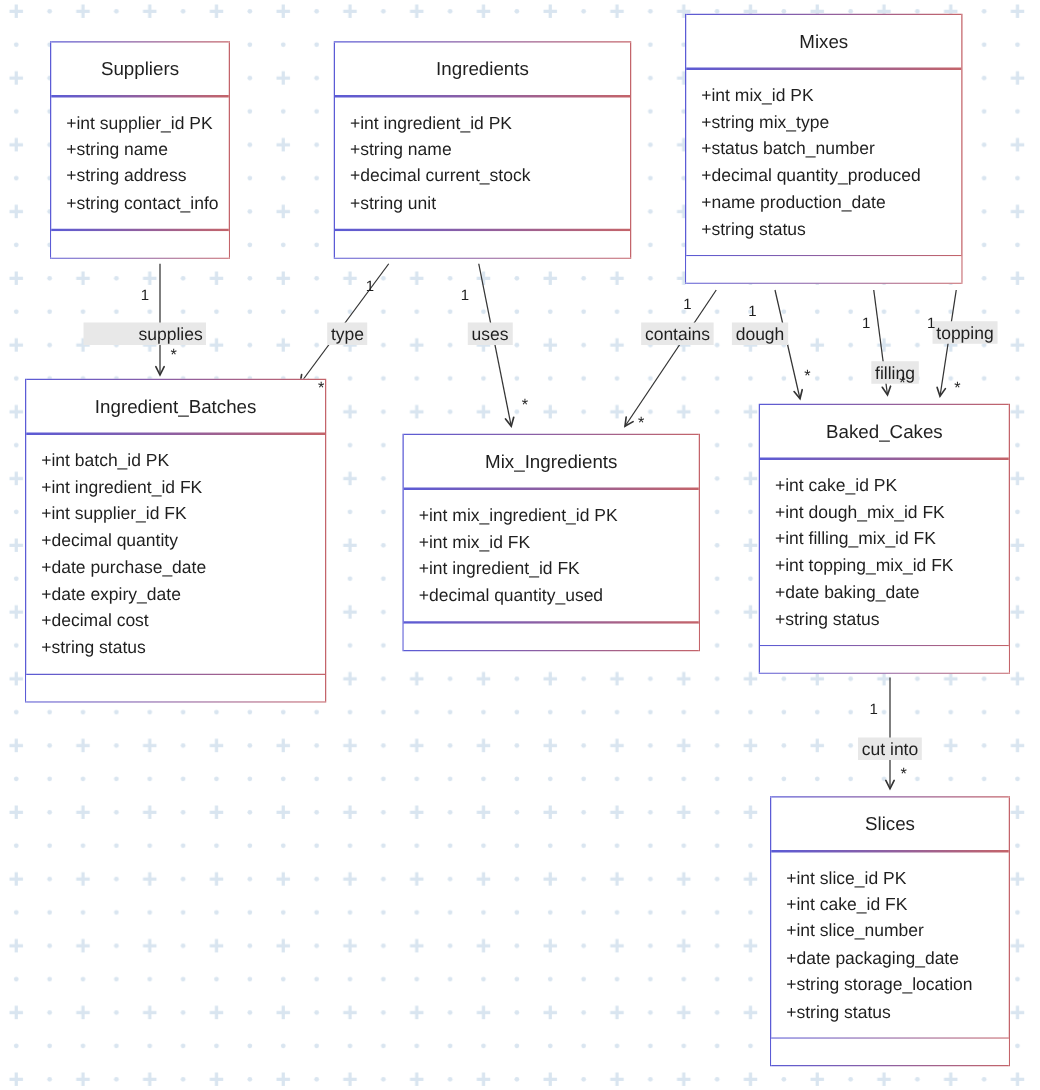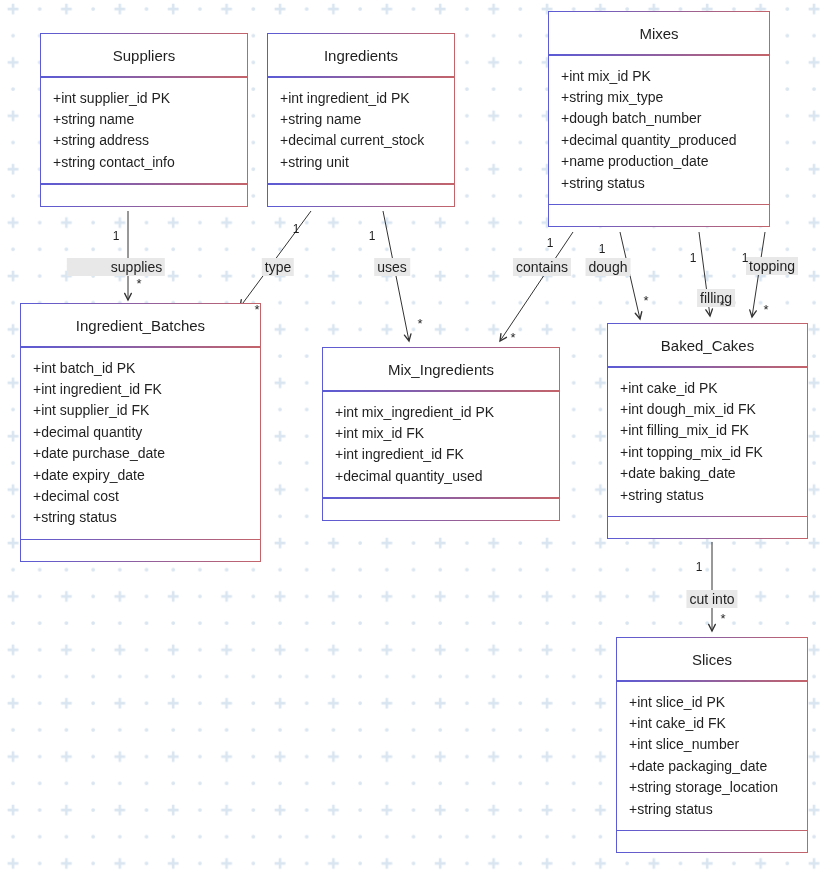--- a/index.html
+++ b/index.html
@@ -57,51 +57,51 @@
   <svg id="edges" width="832" height="872">
       <line x1="128" y1="211" x2="128" y2="300" stroke="#333333" stroke-width="1" marker-end="url(#arrowV)"></line>
       <line x1="311" y1="211" x2="240" y2="307" stroke="#333333" stroke-width="1" marker-end="url(#arrowV)"></line>
       <line x1="383" y1="211" x2="409" y2="341" stroke="#333333" stroke-width="1" marker-end="url(#arrowV)"></line>
       <line x1="573" y1="232" x2="500" y2="341" stroke="#333333" stroke-width="1" marker-end="url(#arrowV)"></line>
       <line x1="620" y1="232" x2="640" y2="319" stroke="#333333" stroke-width="1" marker-end="url(#arrowV)"></line>
       <line x1="699" y1="232" x2="710" y2="316" stroke="#333333" stroke-width="1" marker-end="url(#arrowV)"></line>
       <line x1="765" y1="232" x2="752" y2="317" stroke="#333333" stroke-width="1" marker-end="url(#arrowV)"></line>
       <line x1="712" y1="542" x2="712" y2="631" stroke="#333333" stroke-width="1" marker-end="url(#arrowV)"></line>
     </svg>
-<div class="entity" style="left: 40px; top: 33px; width: 208px;">
+<div class="entity" style="left: 40px; top: 33px; width: 144px;">
       <div class="entity-title">Suppliers</div>
       <div class="divider"></div>
       <div class="entity-attrs">
         <div class="attr-row">+int supplier_id PK</div>
         <div class="attr-row">+string name</div>
         <div class="attr-row">+string address</div>
         <div class="attr-row">+string contact_info</div>
       </div>
       <div class="divider"></div>
       <div class="entity-footer"></div>
     </div>
-    <div class="entity" style="left: 267px; top: 33px; width: 188px;">
+    <div class="entity" style="left: 267px; top: 33px; width: 238px;">
       <div class="entity-title">Ingredients</div>
       <div class="divider"></div>
       <div class="entity-attrs">
         <div class="attr-row">+int ingredient_id PK</div>
         <div class="attr-row">+string name</div>
         <div class="attr-row">+decimal current_stock</div>
         <div class="attr-row">+string unit</div>
       </div>
       <div class="divider"></div>
       <div class="entity-footer"></div>
     </div>
     <div class="entity" style="left: 548px; top: 11px; width: 222px;">
       <div class="entity-title">Mixes</div>
       <div class="divider"></div>
       <div class="entity-attrs">
         <div class="attr-row">+int mix_id PK</div>
         <div class="attr-row">+string mix_type</div>
-        <div class="attr-row">+dough batch_number</div>
+        <div class="attr-row">+status batch_number</div>
         <div class="attr-row">+decimal quantity_produced</div>
         <div class="attr-row">+name production_date</div>
         <div class="attr-row">+string status</div>
       </div>
       <div class="divider"></div>
       <div class="entity-footer"></div>
     </div>
     <div class="entity" style="left: 20px; top: 303px; width: 241px;">
       <div class="entity-title">Ingredient_Batches</div>
       <div class="divider"></div>

